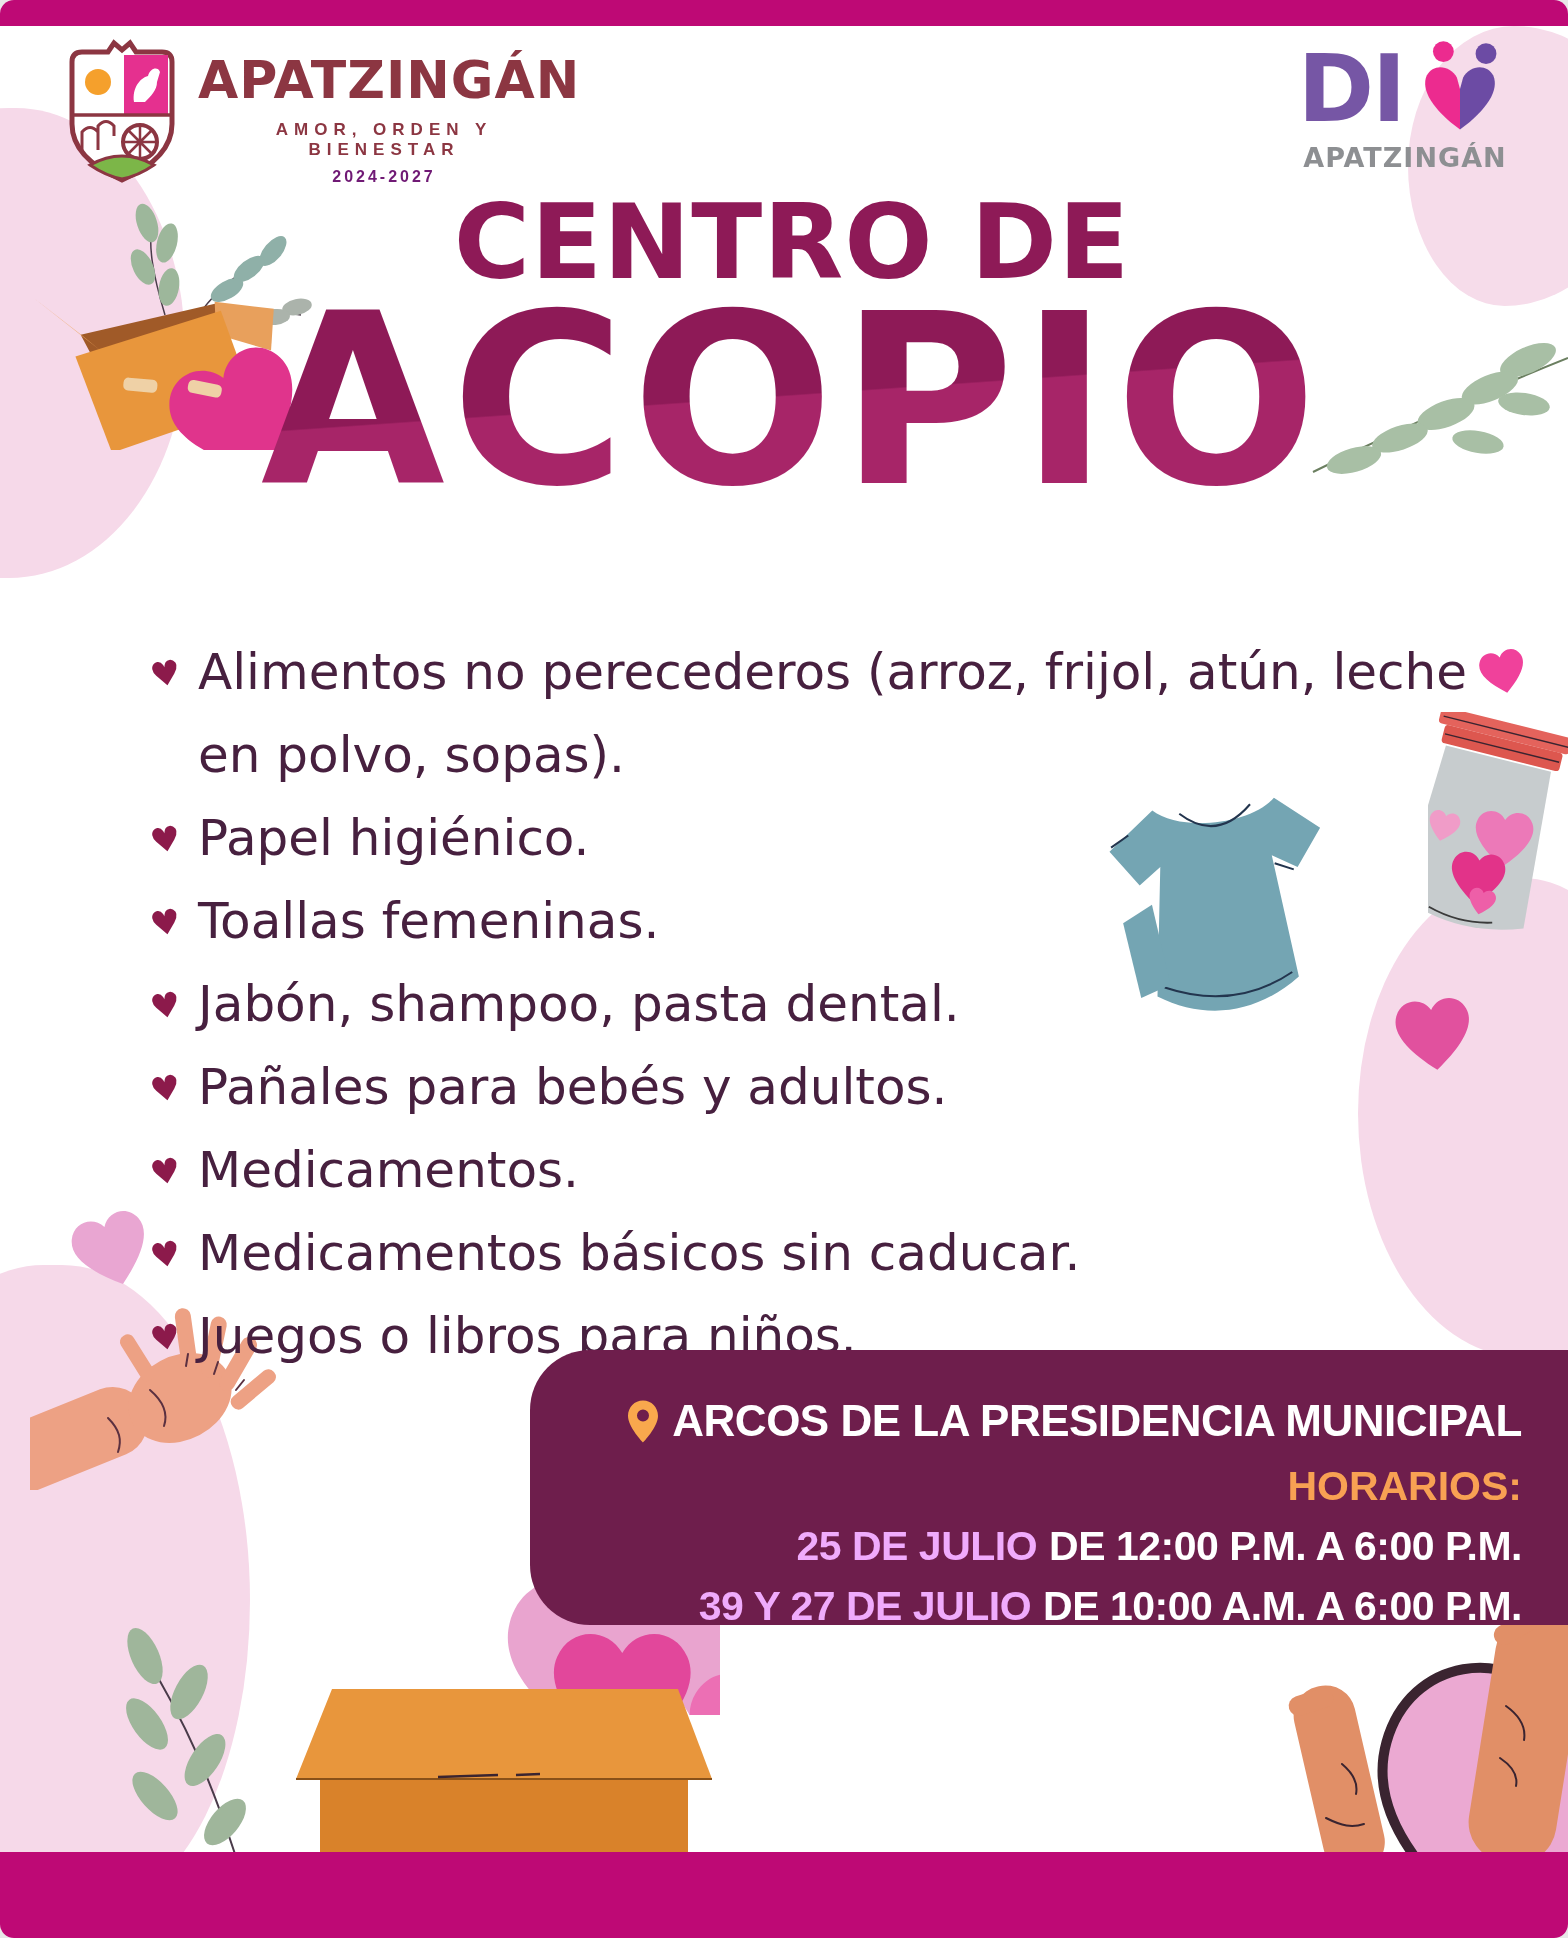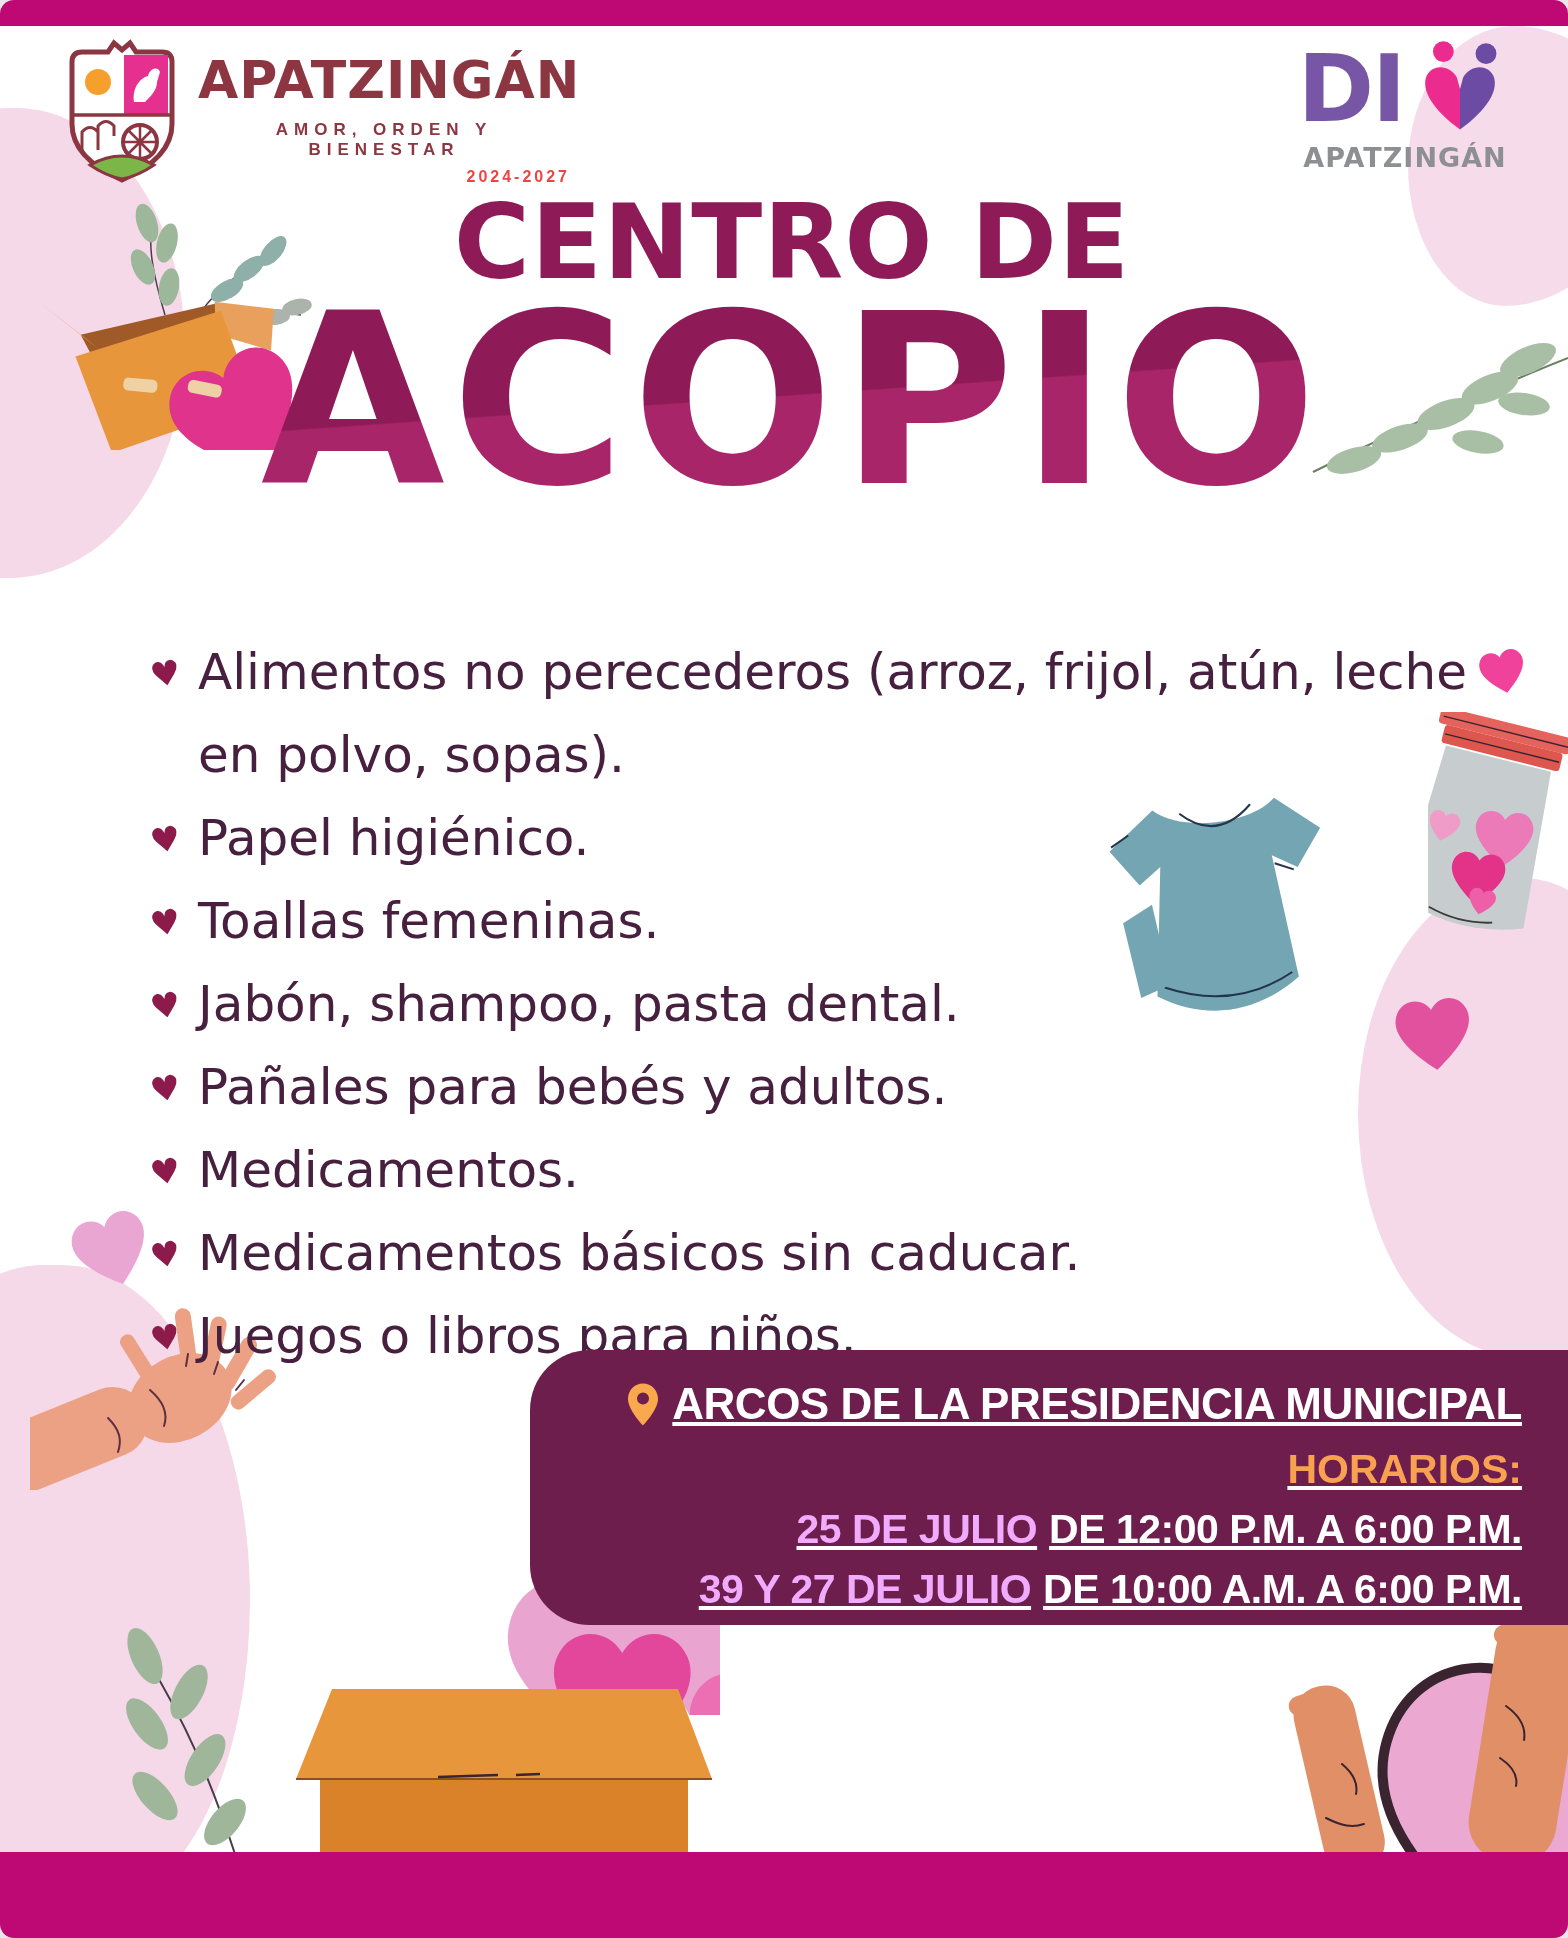--- a/index.html
+++ b/index.html
@@ -12,41 +12,41 @@
   
   .blob{position:absolute;background:#F6D9E9;z-index:0;}
   .blob-top-right{right:-70px;top:26px;width:230px;height:280px;border-radius:46% 54% 58% 42%/50% 45% 55% 50%;background:#F6DCEA;}
   .blob-left{left:-160px;top:108px;width:345px;height:470px;border-radius:50% 50% 52% 48%/48% 52% 50% 50%;}
   .blob-right{right:-100px;top:878px;width:310px;height:480px;border-radius:52% 48% 45% 55%/50% 50% 48% 52%;}
   .blob-bottom-left{left:-130px;top:1265px;width:380px;height:640px;border-radius:48% 52% 42% 58%/45% 55% 50% 50%;}
   
   .muni{position:absolute;left:198px;top:50px;width:372px;text-align:center;z-index:2;color:#8C3642;}
   .muni .name{font-size:52px;font-weight:bold;letter-spacing:1px;font-family:"DejaVu Sans",sans-serif;}
   .muni .slogan{font-size:17px;font-weight:bold;letter-spacing:6px;margin-top:10px;}
-  .muni .period{font-size:16px;font-weight:bold;letter-spacing:3px;margin-top:8px;color:#ef4444;text-align:right;}
+  .muni .period{font-size:16px;font-weight:bold;letter-spacing:3px;margin-top:8px;color:#701a75;}
   .shield{position:absolute;left:60px;top:38px;z-index:2;}
   .dif{position:absolute;right:38px;top:40px;width:250px;text-align:center;z-index:2;}
   .dif .mark{display:flex;align-items:flex-end;justify-content:center;gap:4px;}
   .dif .di{font-family:"DejaVu Sans",sans-serif;font-weight:bold;font-size:92px;line-height:92px;color:#7656A5;letter-spacing:-2px;}
   .dif .city{font-size:27px;font-weight:bold;color:#8D8F92;letter-spacing:1px;margin-top:6px;font-family:"DejaVu Sans",sans-serif;}
   
   .title{position:absolute;left:8px;top:188px;width:100%;text-align:center;z-index:2;font-family:"DejaVu Sans",sans-serif;font-weight:bold;}
   .title .l1{font-size:104px;line-height:108px;color:#8E1A57;letter-spacing:1px;}
   .title .l2{font-size:238px;line-height:218px;letter-spacing:6px;margin-top:-4px;
              background:linear-gradient(176deg,#8E1A57 48%,#A72568 48.5%);
              -webkit-background-clip:text;background-clip:text;color:transparent;}
   
   .list{position:absolute;left:150px;top:630px;z-index:2;color:#47203F;font-size:50px;font-family:"DejaVu Sans",sans-serif;}
   .line{height:83px;display:flex;align-items:center;}
   .line .bullet{width:48px;font-size:34px;color:#8C1A4B;transform:rotate(-10deg);flex:none;}
   .line.cont{padding-left:48px;}
   
   .info{position:absolute;left:530px;top:1350px;right:0;height:275px;background:#6E1E4C;
         border-radius:60px 0 0 60px;z-index:3;box-sizing:border-box;
-        padding:29px 46px 0 40px;text-align:right;color:#ffffff;font-weight:bold;text-decoration:underline;}
+        padding:46px 46px 0 40px;text-align:right;color:#ffffff;font-weight:bold;}
   .info .loc{font-size:44px;letter-spacing:-0.5px;display:flex;justify-content:flex-end;align-items:center;gap:14px;}
   .info .hor{font-size:41px;color:#F8A153;margin-top:17px;}
   .info .sched{font-size:41px;margin-top:13px;letter-spacing:-0.5px;}
   .info .sched .dates{color:#f0abfc;margin-right:12px;}
   
   .dec{position:absolute;z-index:1;}
   svg{display:block;}
 </style>
 </head>
 <body>

